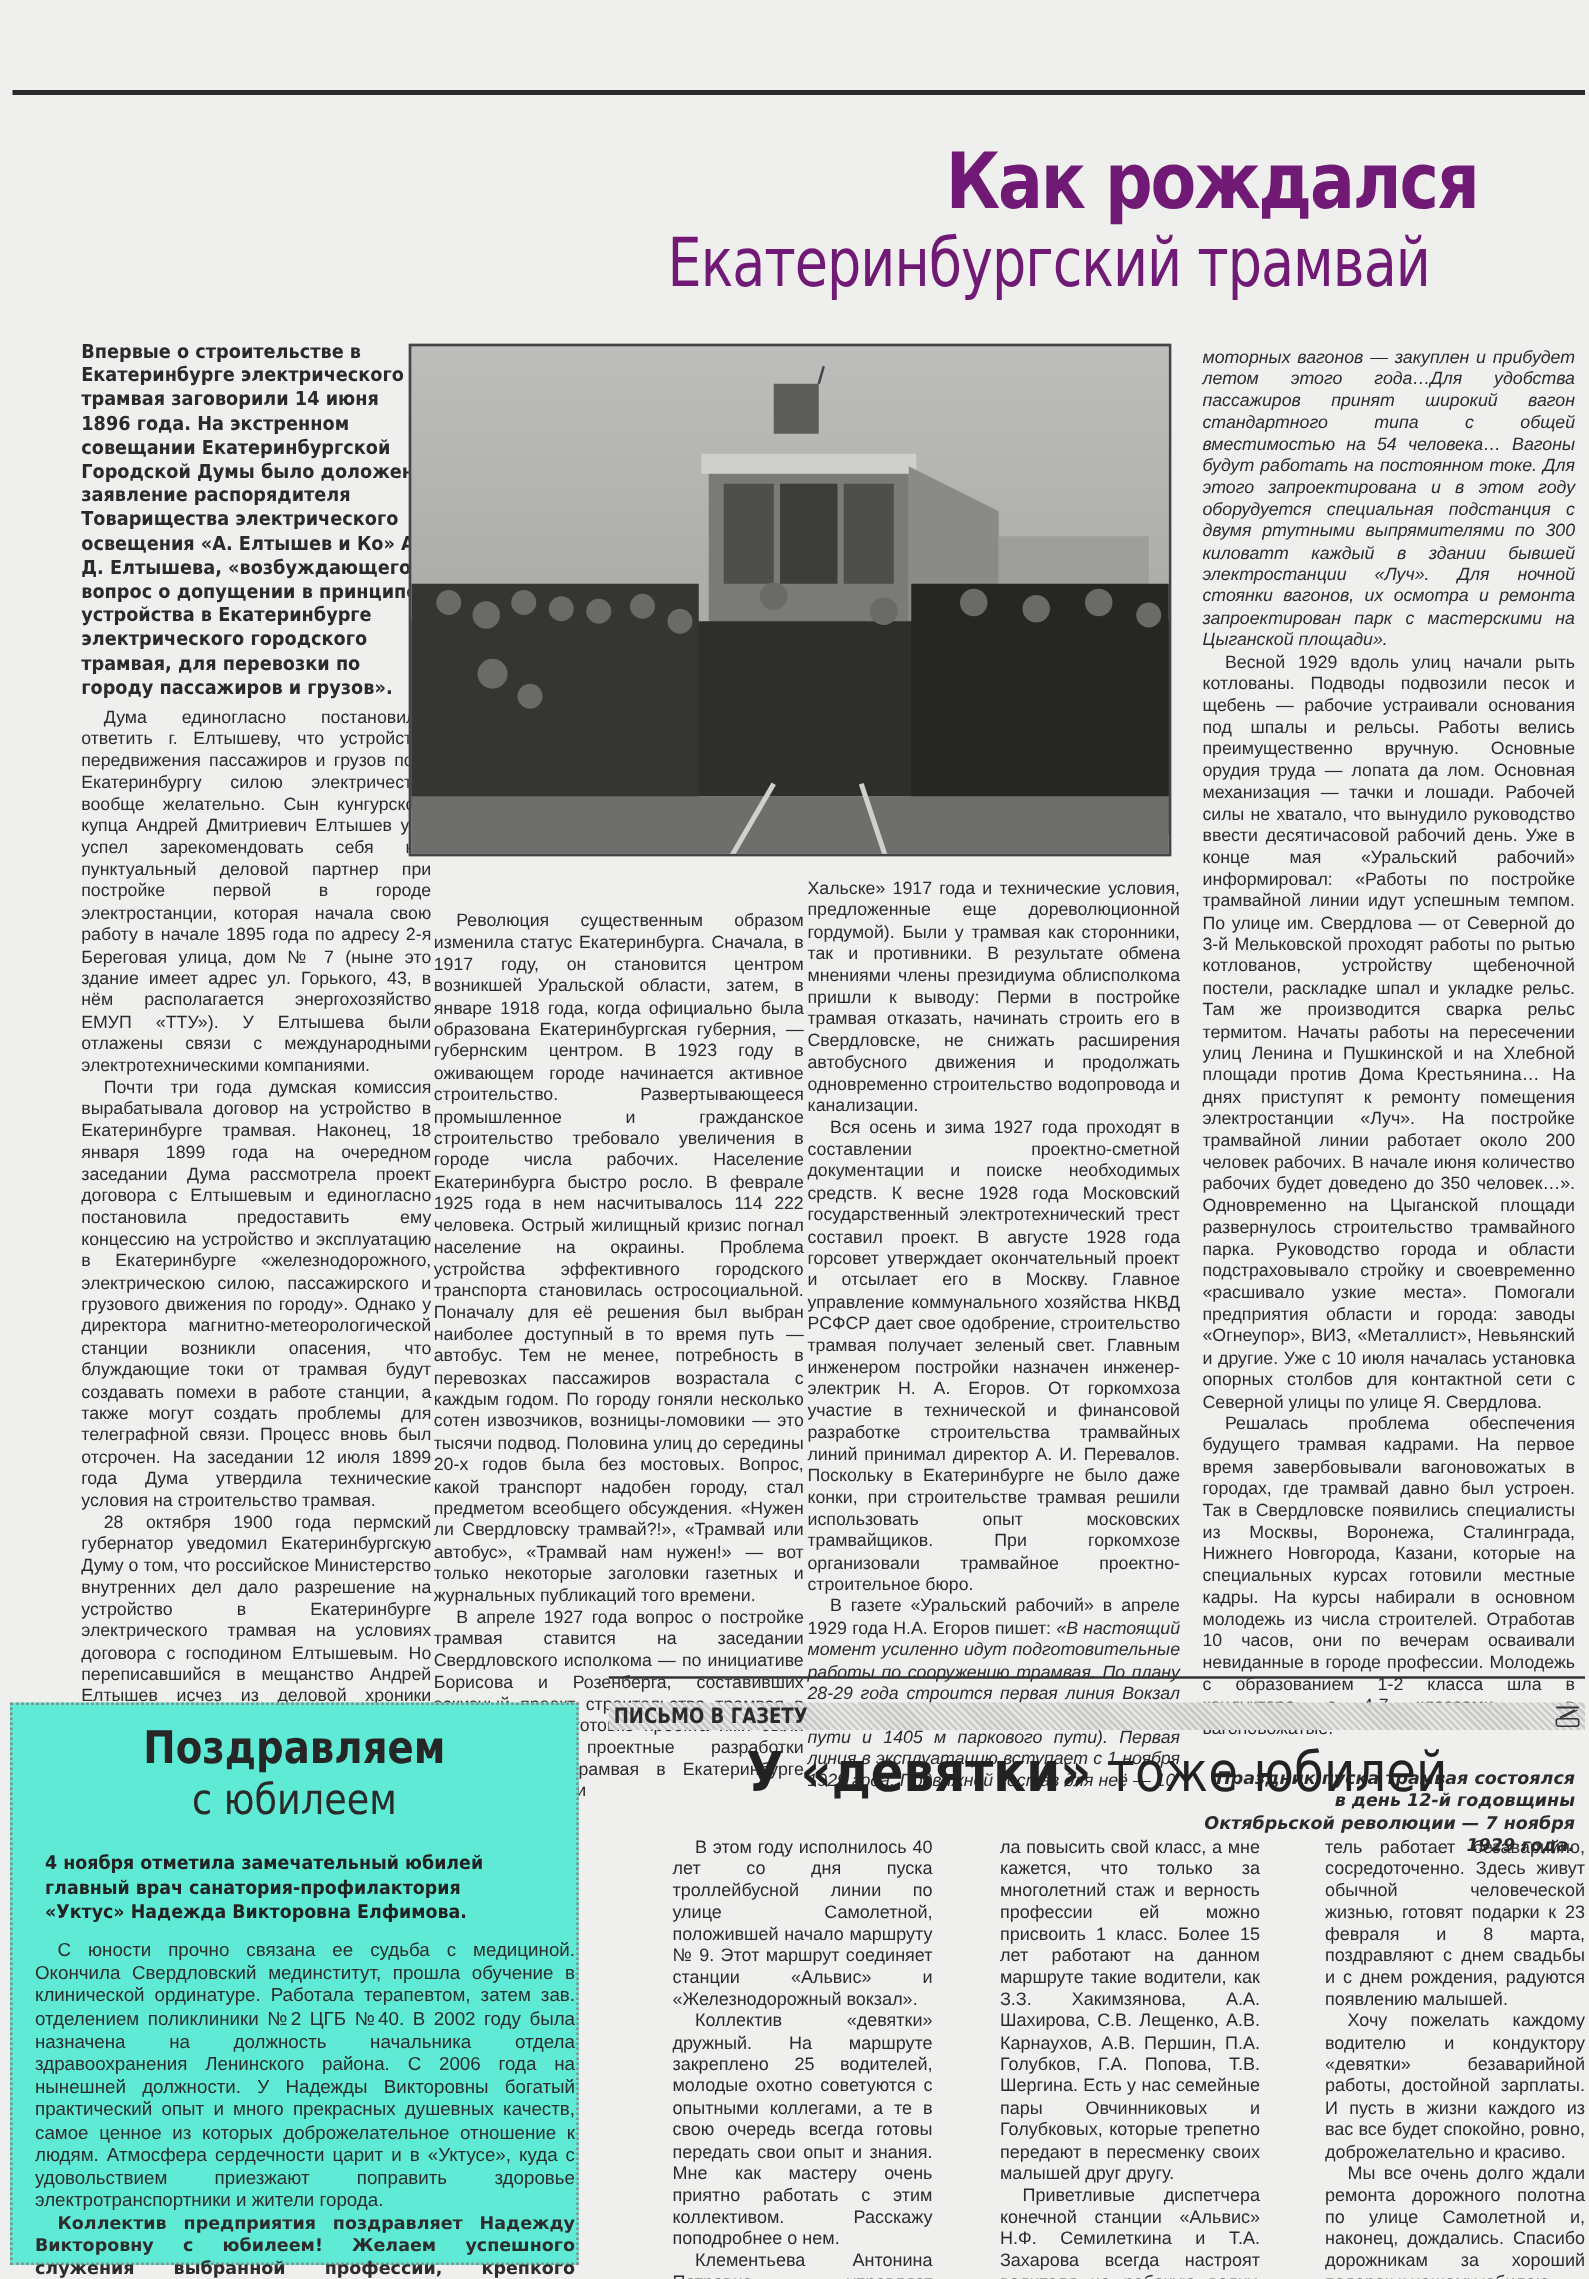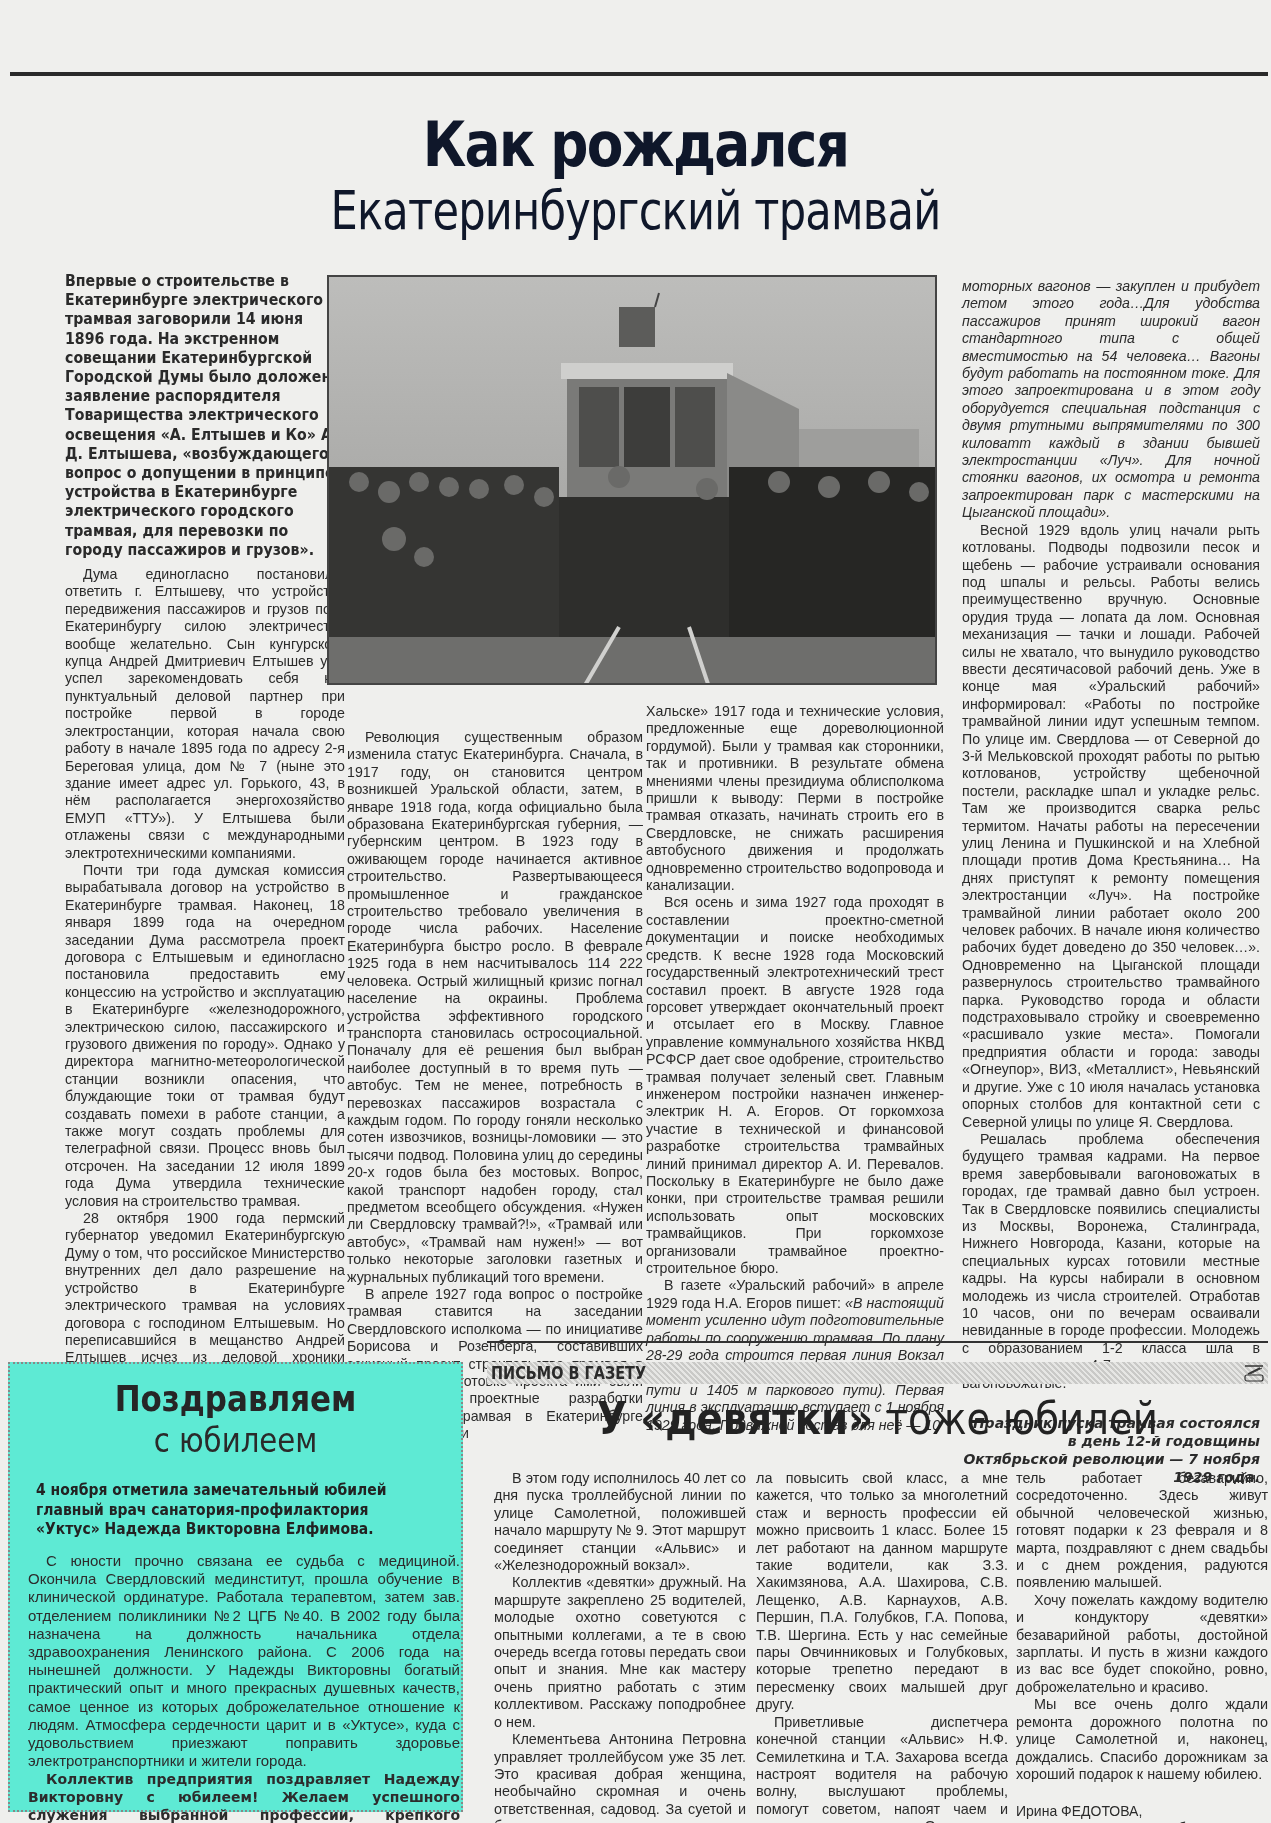--- a/index.html
+++ b/index.html
@@ -9,21 +9,21 @@
 
   
   .masthead { position: absolute; left: 10px; top: 15px; width: 1258px; height: 60px; }
   .logo { position: absolute; left: 4px; top: 4px; font-family: "Liberation Serif", serif; font-weight: bold; font-style: italic; font-size: 38px; letter-spacing: -1px; color: #222; transform: scaleX(0.82); transform-origin: left center; border-bottom: 3px solid #222; line-height: 46px; }
   .slogan { position: absolute; left: 490px; top: 8px; font-family: "DejaVu Sans", sans-serif; font-weight: bold; font-size: 32px; color: #e8e8e8; -webkit-text-stroke: 1.6px #333; letter-spacing: 0px; transform: scaleX(0.85); transform-origin: left center; }
   .issue { position: absolute; right: 48px; top: 14px; text-align: right; font-family: "Liberation Sans", sans-serif; font-size: 15px; line-height: 19px; color: #222; transform: scaleX(0.9); transform-origin: right center; }
   .pagenum { position: absolute; right: 2px; top: 2px; font-family: "Liberation Sans", sans-serif; font-weight: bold; font-size: 52px; line-height: 56px; color: #222; transform: scaleX(0.75); }
   .masthead-rule { position: absolute; left: 10px; top: 72px; width: 1258px; height: 4px; background: #2a2a2a; }
 
   
-  .headline { position: absolute; left: 0; top: 110px; width: 1271px; text-align: center; color: #0f172a; }
+  .headline { position: absolute; left: 0; top: 110px; width: 1271px; text-align: right; color: #701a75; }
   .headline .l1 { display: block; font-family: "DejaVu Sans", sans-serif; font-weight: bold; font-size: 62px; line-height: 70px; letter-spacing: -2px; transform: scaleX(0.86); }
   .headline .l2 { display: block; font-family: "DejaVu Sans", sans-serif; font-size: 54px; line-height: 62px; letter-spacing: -1px; transform: scaleX(0.8); }
 
   .col { position: absolute; font-family: "Liberation Sans", sans-serif; font-size: 14.2px; line-height: 17.4px; text-align: justify; color: #2b2b2b; hyphens: auto; }
   .col p { text-indent: 18px; }
   .col p.noind { text-indent: 0; }
   .lead { font-family: "DejaVu Sans", sans-serif; font-weight: bold; font-size: 15.4px; line-height: 19.2px; text-align: left; color: #2a2a2a; transform: scaleX(0.92); transform-origin: left top; width: 108%; }
   .ital { font-style: italic; }
   .boldend { font-family: "DejaVu Sans", sans-serif; font-weight: bold; font-size: 14px; line-height: 18px; text-align: right; }
 
@@ -40,21 +40,21 @@
   .congrats .body p { text-indent: 18px; }
   .congrats .body p.b { font-weight: bold; font-family: "DejaVu Sans", sans-serif; font-size: 14px; line-height: 18px; }
 
   
   .rubric { position: absolute; left: 487px; top: 1362px; width: 781px; height: 22px; background: repeating-linear-gradient(45deg, #c9c9c7 0 2px, #e6e6e4 2px 4px); }
   .rubric-label { position: absolute; left: 4px; top: 0; font-family: "DejaVu Sans", sans-serif; font-weight: bold; font-size: 17px; line-height: 22px; color: #2a2a2a; transform: scaleX(0.85); transform-origin: left center; }
   .rubric-icon { position: absolute; right: 2px; top: 1px; width: 24px; height: 20px; }
   .letter-title { position: absolute; left: 487px; top: 1392px; width: 781px; text-align: center; color: #222; font-family: "DejaVu Sans", sans-serif; font-size: 44px; line-height: 54px; transform: scaleX(0.88); }
   .letter-title b { font-weight: bold; }
   .lcol { position: absolute; top: 1470px; width: 252px; font-family: "Liberation Sans", sans-serif; font-size: 14.4px; line-height: 17.4px; text-align: justify; color: #2b2b2b; }
-  .lcol p { text-indent: 18px; }
+  .lcol p { text-indent: 18px; margin-left: 44px; }
   .sign { margin-top: 20px; font-size: 14px; line-height: 17px; text-align: left; }
   .sign span { display: block; }
 </style>
 </head>
 <body>
 
 <div class="page">
 
   <div class="masthead-rule"></div>
 

